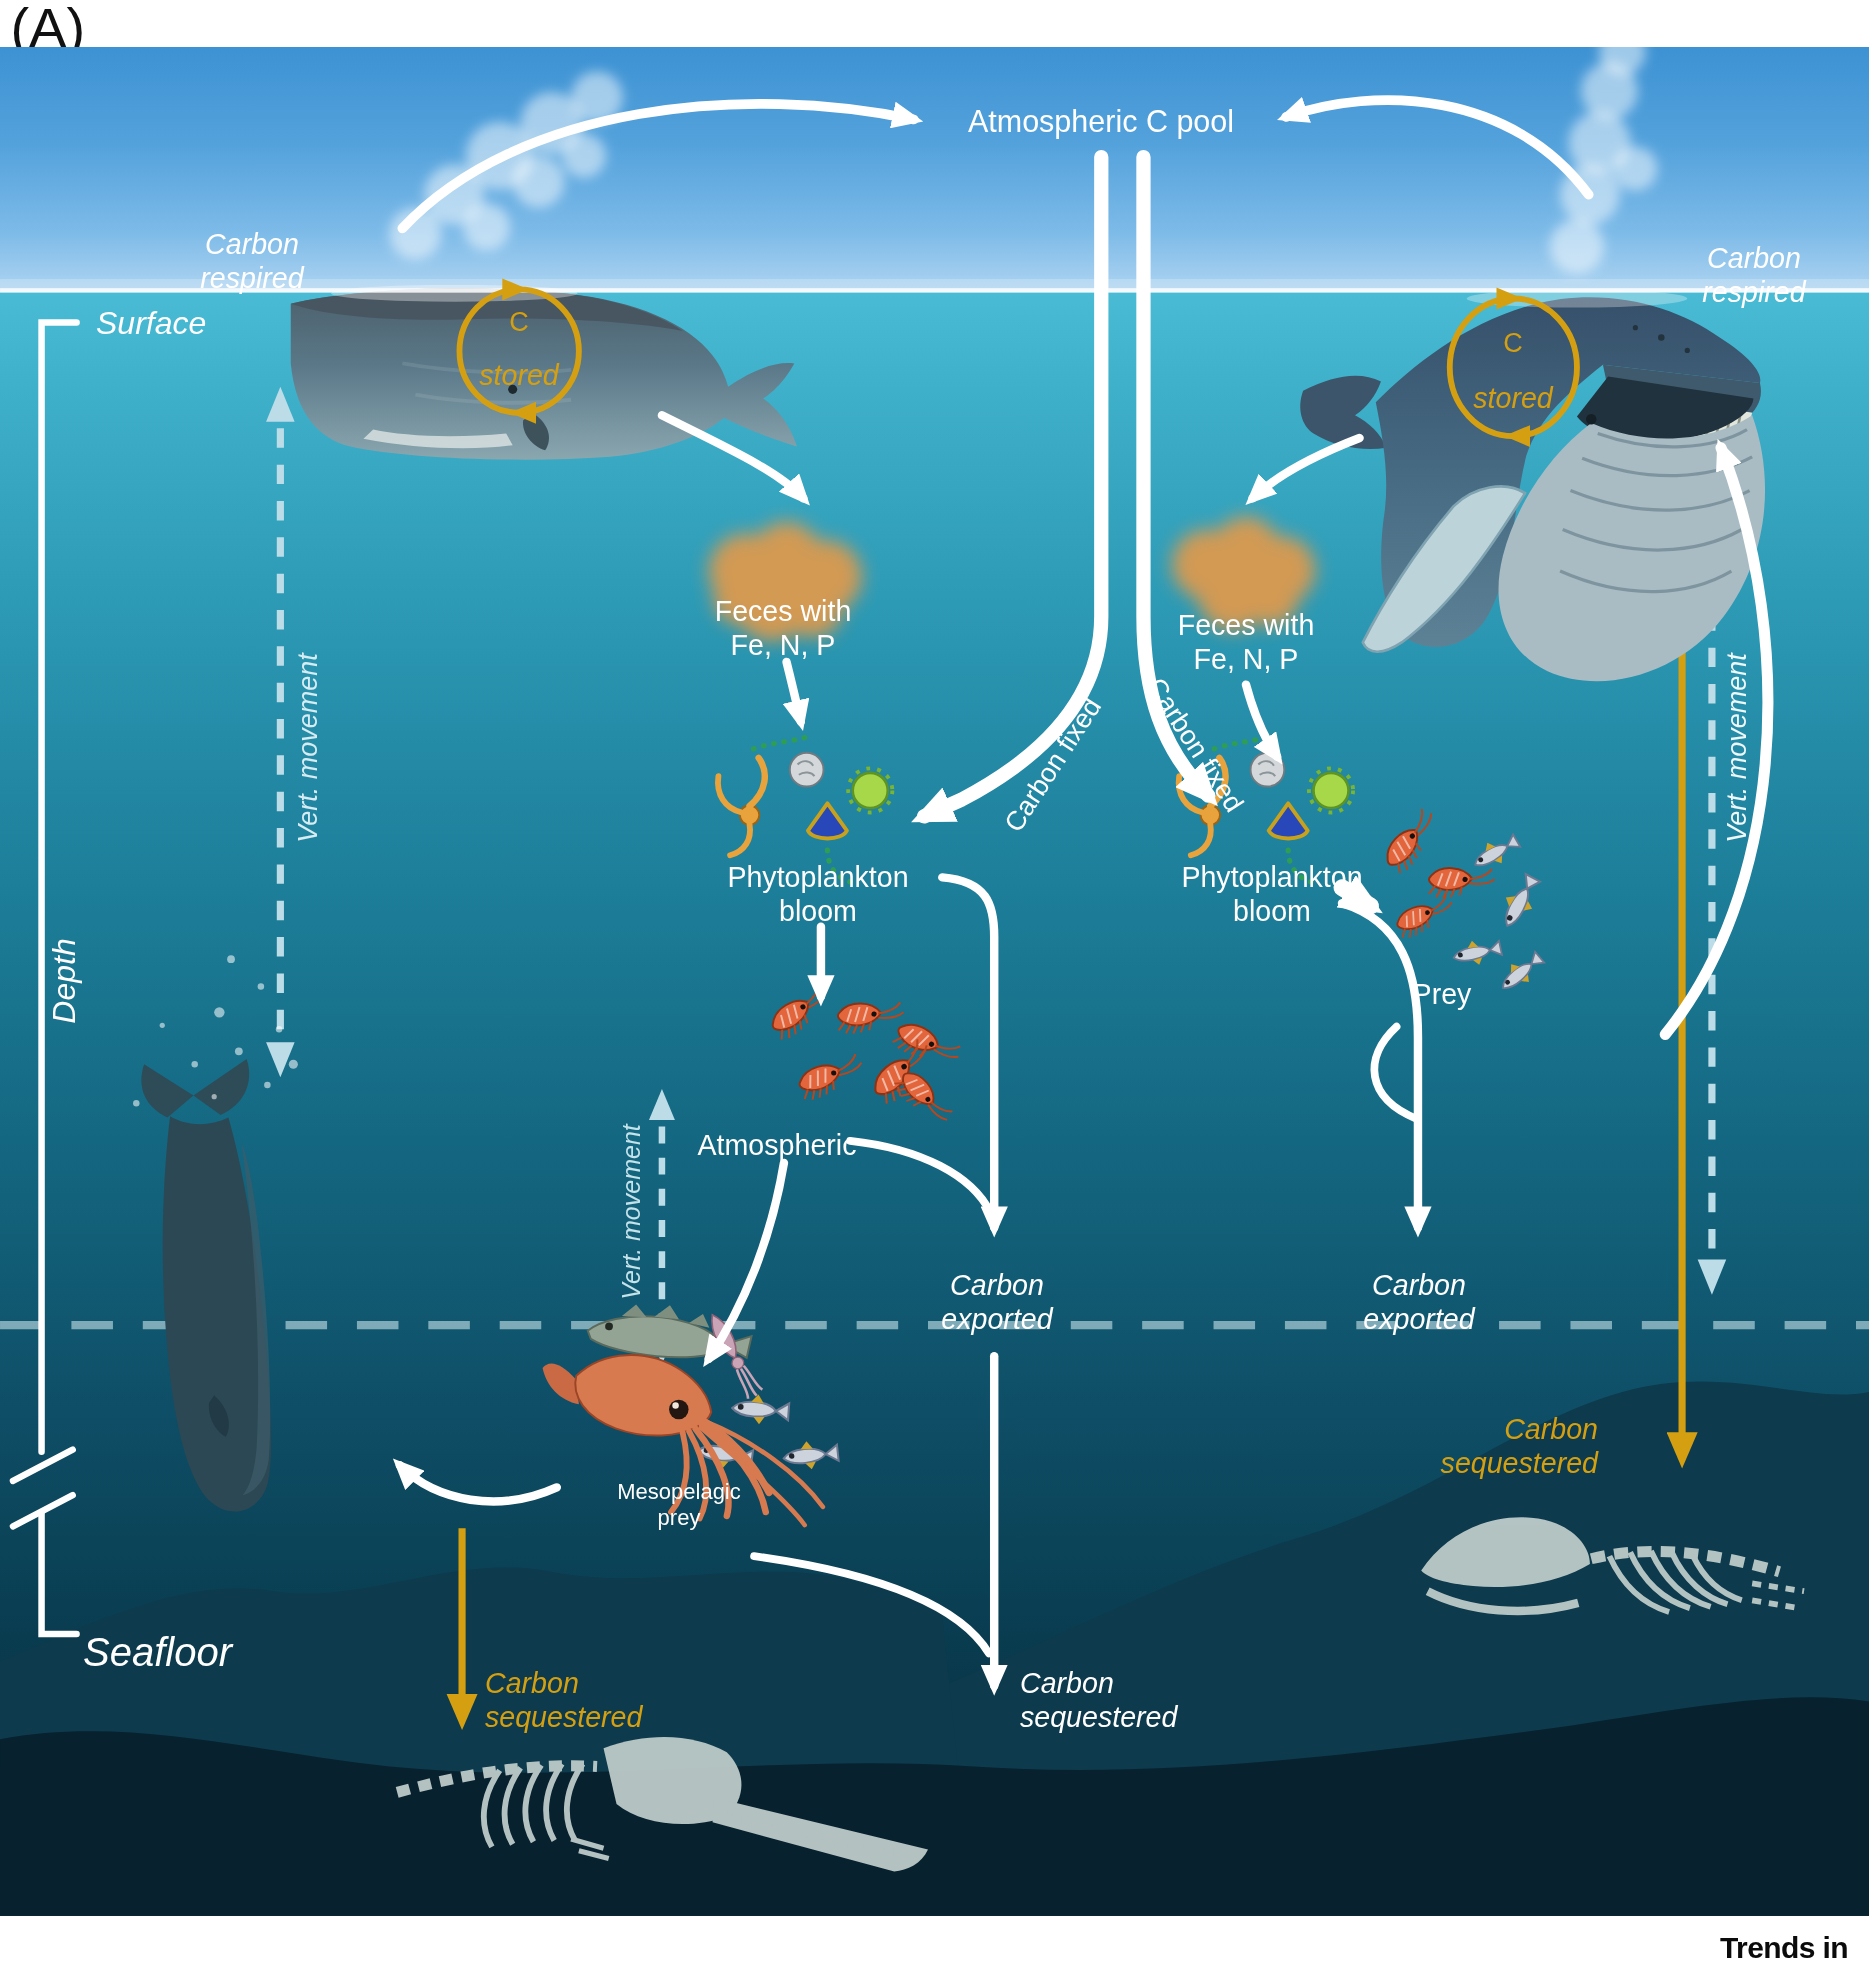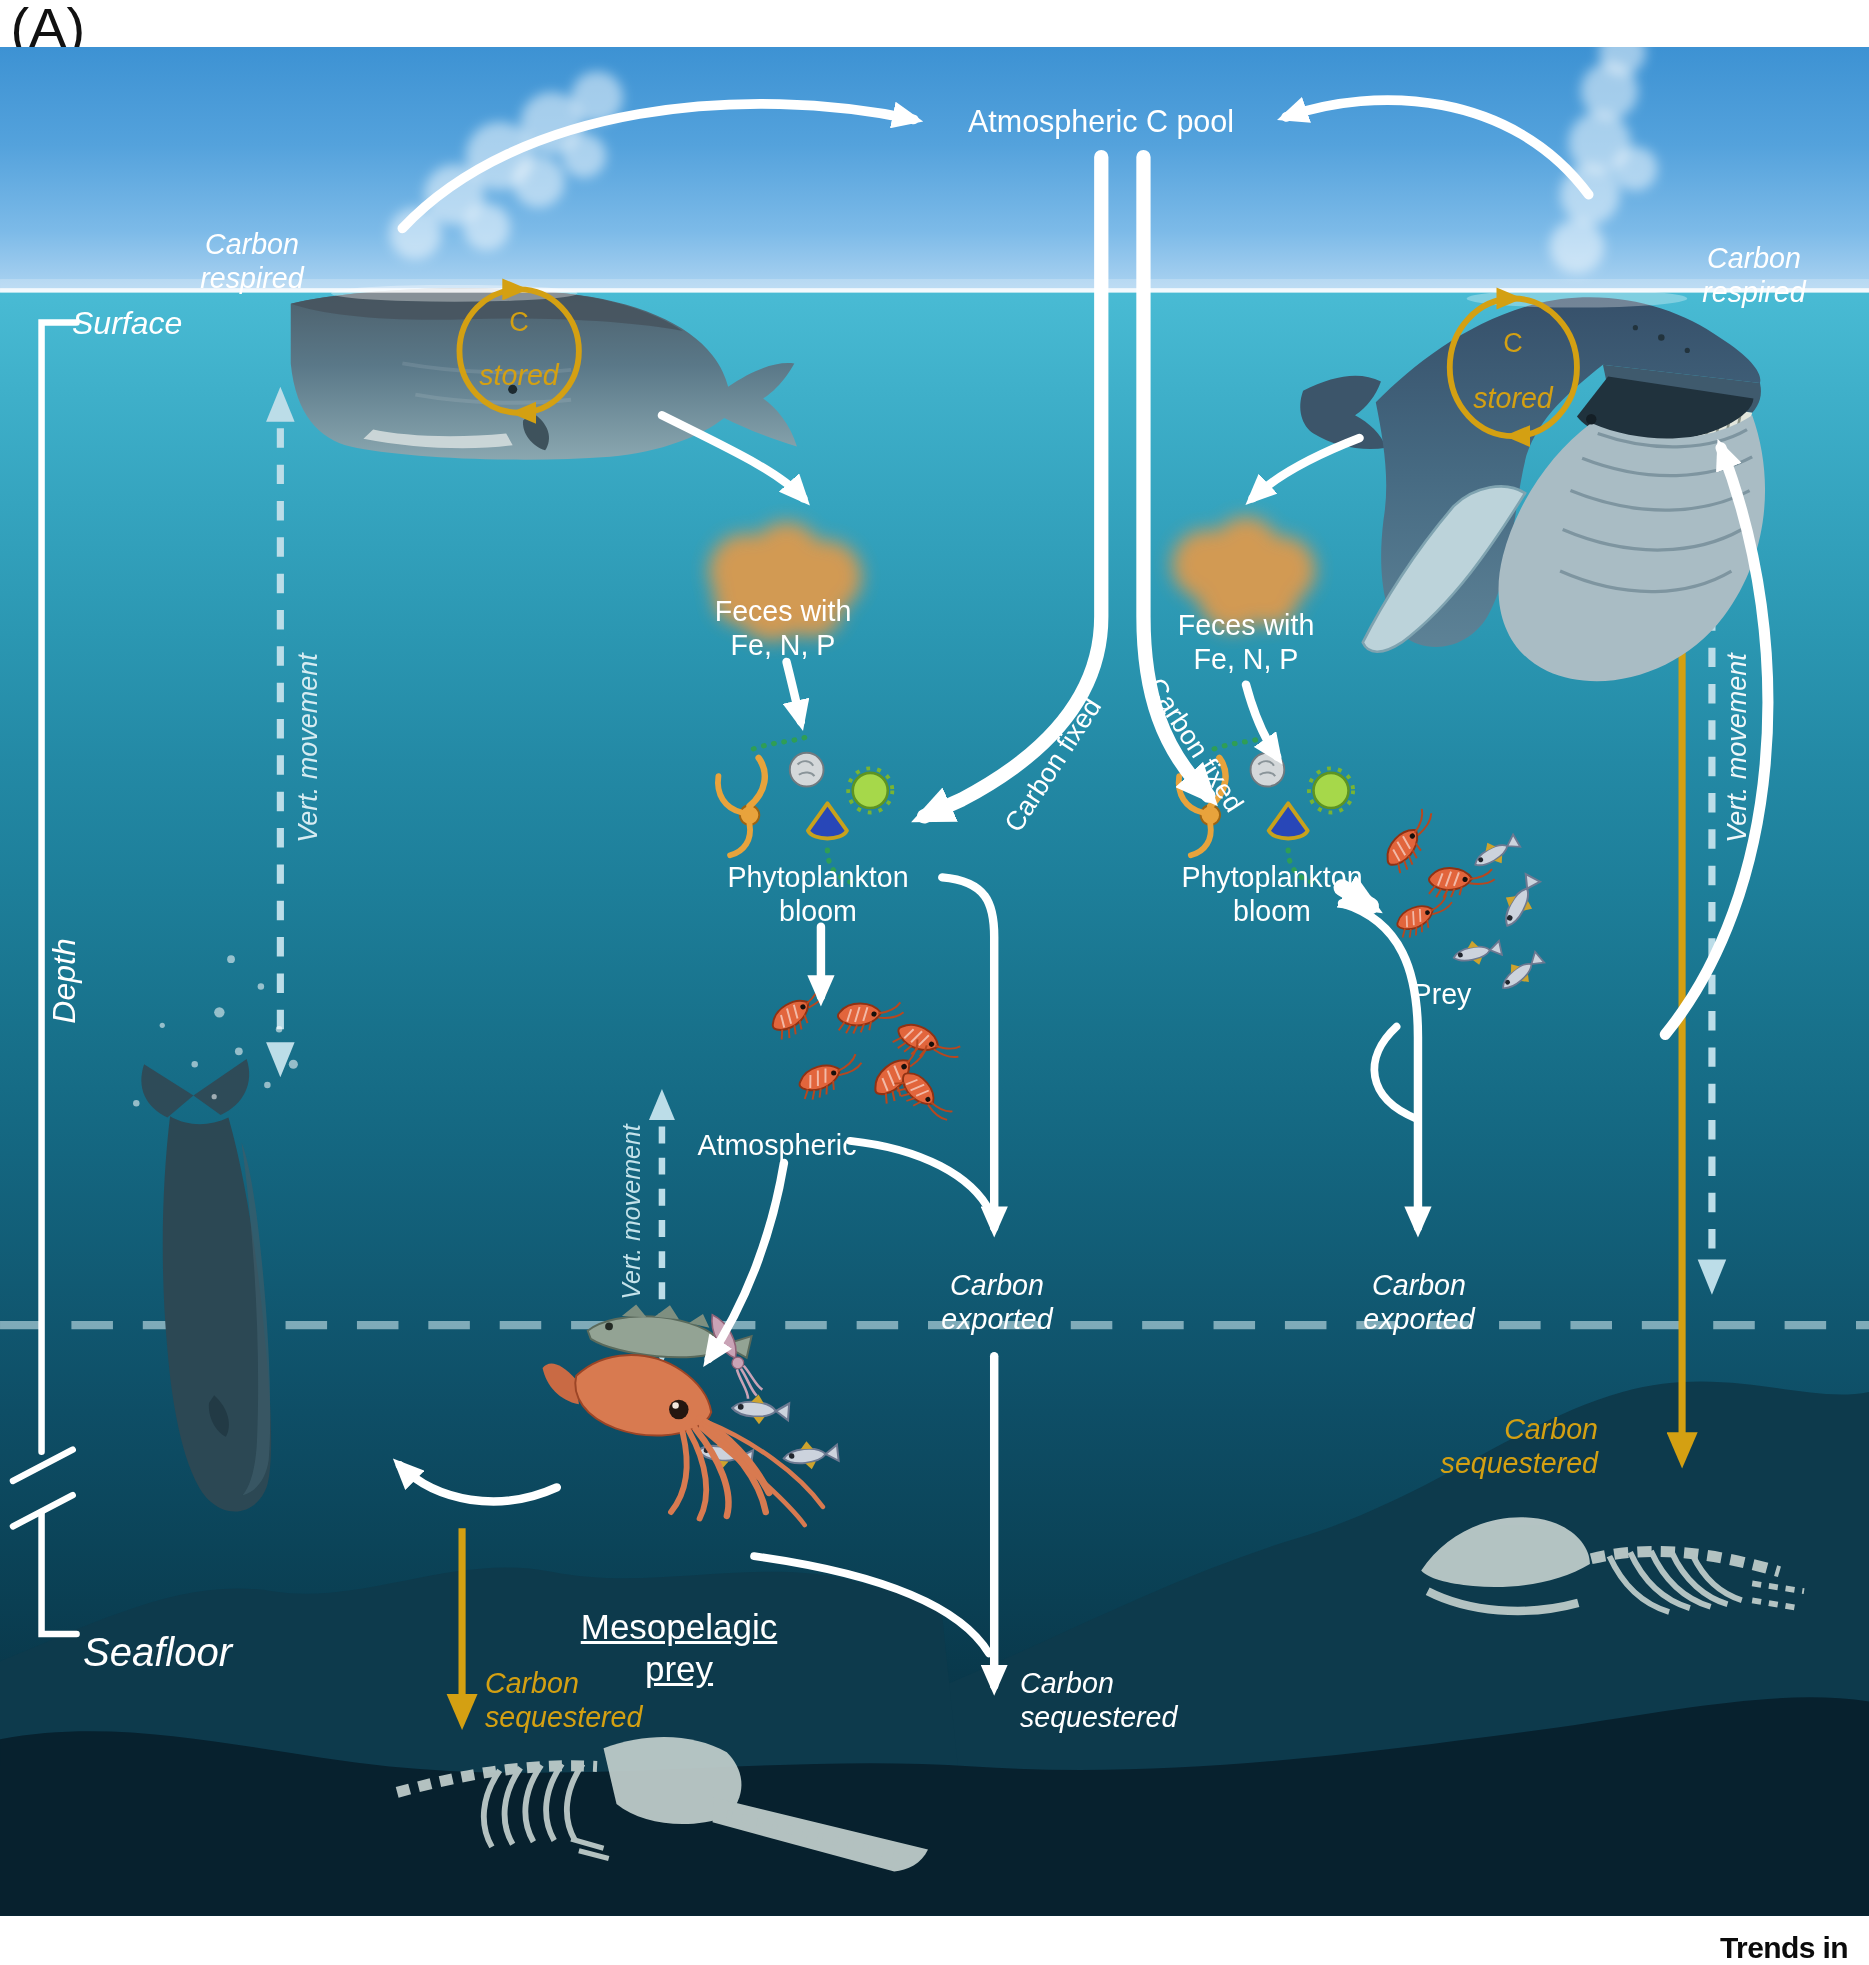--- a/index.html
+++ b/index.html
@@ -349,21 +349,21 @@
 
   <div class="lbl gold" style="left:519px;top:322px;font-size:27px;">
     <span>C</span></div>
   <div class="lbl gold it" style="left:519px;top:375px;font-size:28.6px;">
     <span>stored</span></div>
   <div class="lbl gold" style="left:1513px;top:343px;font-size:27px;">
     <span>C</span></div>
   <div class="lbl gold it" style="left:1513px;top:398px;font-size:28.6px;">
     <span>stored</span></div>
 
-  <div class="lbl it left-align" style="left:72px;top:323px;font-size:32px;">
+  <div class="lbl it left-align" style="left:96px;top:323px;font-size:32px;">
     <span>Surface</span></div>
   <div class="lbl it rot-ccw" style="left:64px;top:981px;font-size:32px;">
     <span>Depth</span></div>
   <div class="lbl it left-align" style="left:83px;top:1652px;font-size:40px;">
     <span>Seafloor</span></div>
 
   <div class="lbl" style="left:783px;top:628px;font-size:28.6px;">
     <div>Feces with</div>
       <div>Fe, N, P</div>
     </div>
@@ -383,21 +383,21 @@
     </div>
   <div class="lbl" style="left:1272px;top:894px;font-size:28.6px;">
     <div>Phytoplankton</div>
       <div>bloom</div>
     </div>
 
   <div class="lbl" style="left:777px;top:1145px;font-size:28.6px;">
     <span>Atmospheric</span></div>
   <div class="lbl" style="left:1442px;top:994px;font-size:28.6px;">
     <span>Prey</span></div>
-  <div class="lbl" style="left:679px;top:1648px;font-size:35px;text-decoration:underline;">
+  <div class="lbl" style="left:679px;top:1505px;font-size:22px;">
     <div>Mesopelagic</div>
       <div>prey</div>
     </div>
 
   <div class="lbl it rot-ccw" style="left:308px;top:748px;font-size:27px;color:#d6ecf2;">
     <span>Vert. movement</span></div>
   <div class="lbl it rot-ccw" style="left:631px;top:1212px;font-size:25px;color:#c4e2ea;">
     <span>Vert. movement</span></div>
   <div class="lbl it rot-ccw" style="left:1737px;top:748px;font-size:27px;color:#eef7fa;">
     <span>Vert. movement</span></div>

